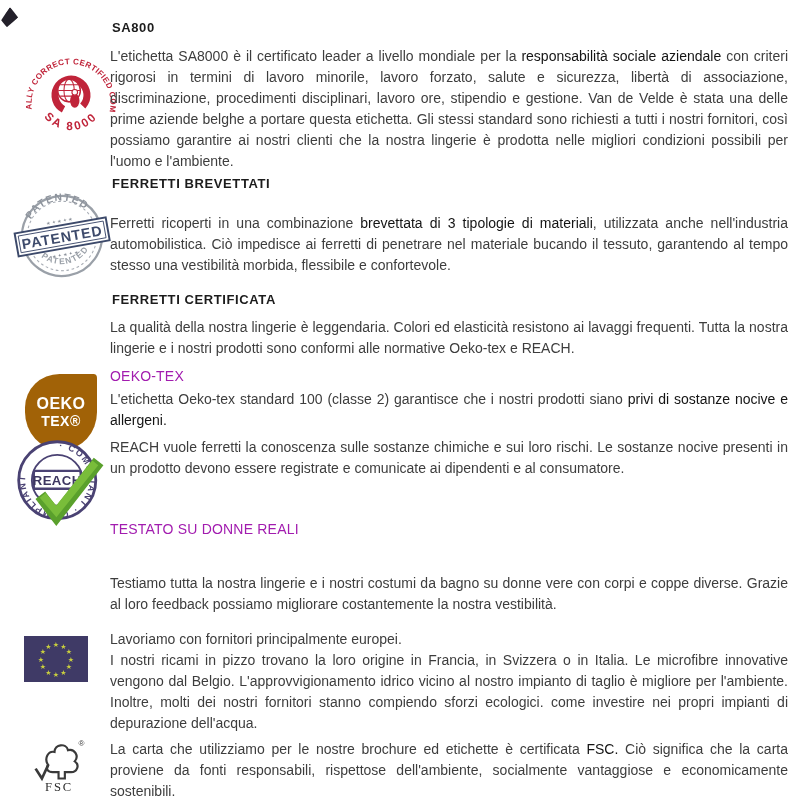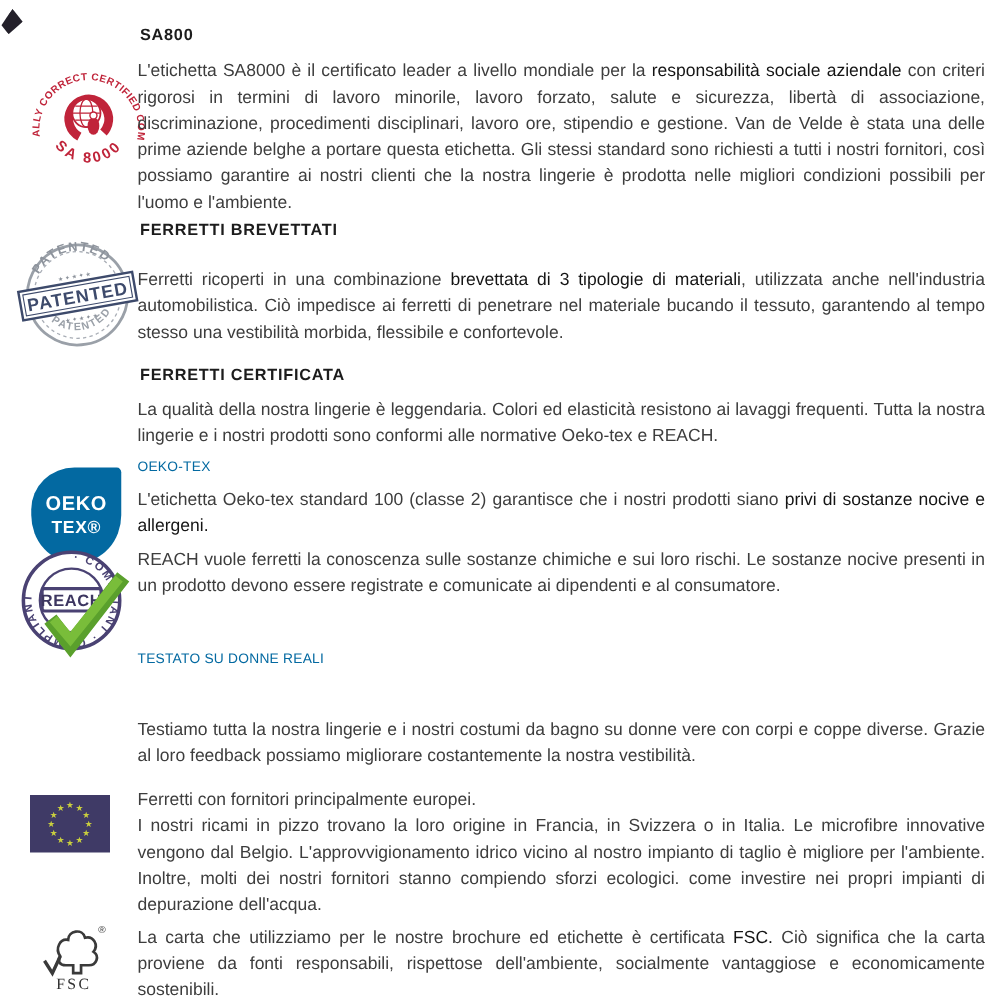--- a/index.html
+++ b/index.html
@@ -19,35 +19,35 @@
     color:#3d3d3d; text-align:justify;
   }
   .body-text b { color:#141414; font-weight:normal; }
   .section-heading {
     left:112px;
     font-size:13px; font-weight:bold; color:#1c1c1c;
     letter-spacing:0.6px;
   }
   .sub-heading {
     left:110px;
-    font-size:11px; color:#0369a1; letter-spacing:0.2px;
+    font-size:14px; color:#a21caf; letter-spacing:0.2px;
   }
 
   
   .corner-mark {
     left:3px; top:9px; width:13px; height:18px;
     background:#23202a;
     transform:rotate(38deg);
     clip-path:polygon(0 0, 100% 18%, 78% 100%, 10% 88%);
   }
 
   
   .oeko-badge {
     left:25px; top:374px; width:72px; height:76px;
-    background:#0369a1;
+    background:#a16207;
     border-radius:48% 5% 48% 48% / 44% 5% 50% 50%;
     display:flex; flex-direction:column; align-items:center; justify-content:center;
     color:#ffffff; font-weight:bold; text-align:center;
   }
   .oeko-badge .l1 { font-size:16px; letter-spacing:0.5px; }
   .oeko-badge .l2 { font-size:14px; letter-spacing:0.5px; }
 
   
   .eu-flag {
     left:24px; top:636px; width:64px; height:46px;
@@ -164,21 +164,21 @@
       <text x="24.5" y="38.5">★</text>
       <text x="19" y="33">★</text>
       <text x="17" y="25.5">★</text>
       <text x="19" y="18">★</text>
       <text x="24.5" y="12.5">★</text>
     </g>
   </svg>
 </div>
 
 <p class="abs body-text" style="top:629px;">
-  <span>Ferretti con fornitori principalmente europei.</span><br>
+  <span>Lavoriamo con fornitori principalmente europei.</span><br>
   <span>I nostri ricami in pizzo trovano la loro origine in Francia, in Svizzera o in Italia. Le microfibre innovative vengono dal Belgio. L'approvvigionamento idrico vicino al nostro impianto di taglio è migliore per l'ambiente. Inoltre, molti dei nostri fornitori stanno compiendo sforzi ecologici. come investire nei propri impianti di depurazione dell'acqua.</span>
 </p>
 
 <svg class="abs" style="left:32px; top:736px;" width="54" height="58" viewBox="0 0 60 64">
   <text x="55" y="11" text-anchor="middle" font-size="9" fill="#3a3a3a">®</text>
   <path d="M 4 36 L 11 47 L 18 32" stroke="#3a3a3a" stroke-width="3" fill="none"></path>
   <path d="M 18 32 C 13 25, 18 16, 25 17.5 C 25 9, 38 7, 40 15.5 C 47.5 13.5, 52.5 22, 47.5 28 C 53.5 32, 50 40, 43.5 40 L 36.5 40 L 36.5 47 L 29.5 47 L 29.5 40 L 23 40 C 17.5 40, 15 36, 18 32 Z" fill="none" stroke="#3a3a3a" stroke-width="2.4"></path>
   <text x="30" y="61" text-anchor="middle" class="fsc-text" font-size="14" fill="#2e2e2e" letter-spacing="2">FSC</text>
 </svg>
 

